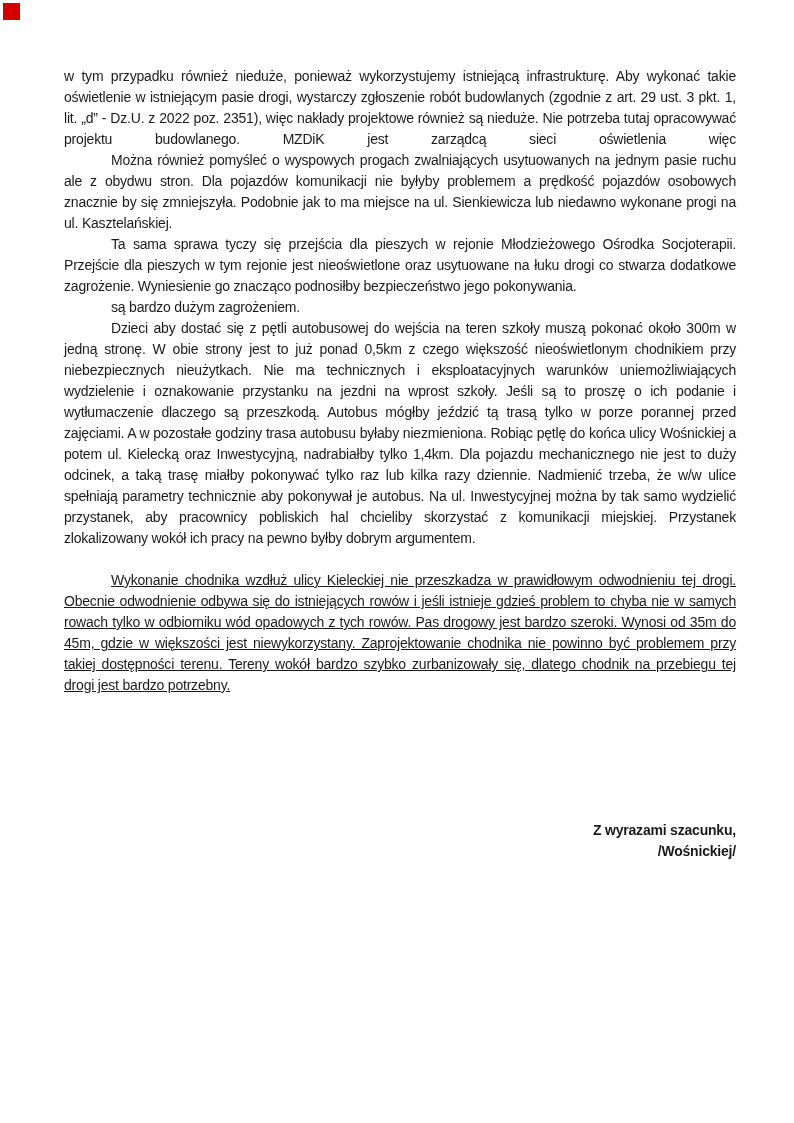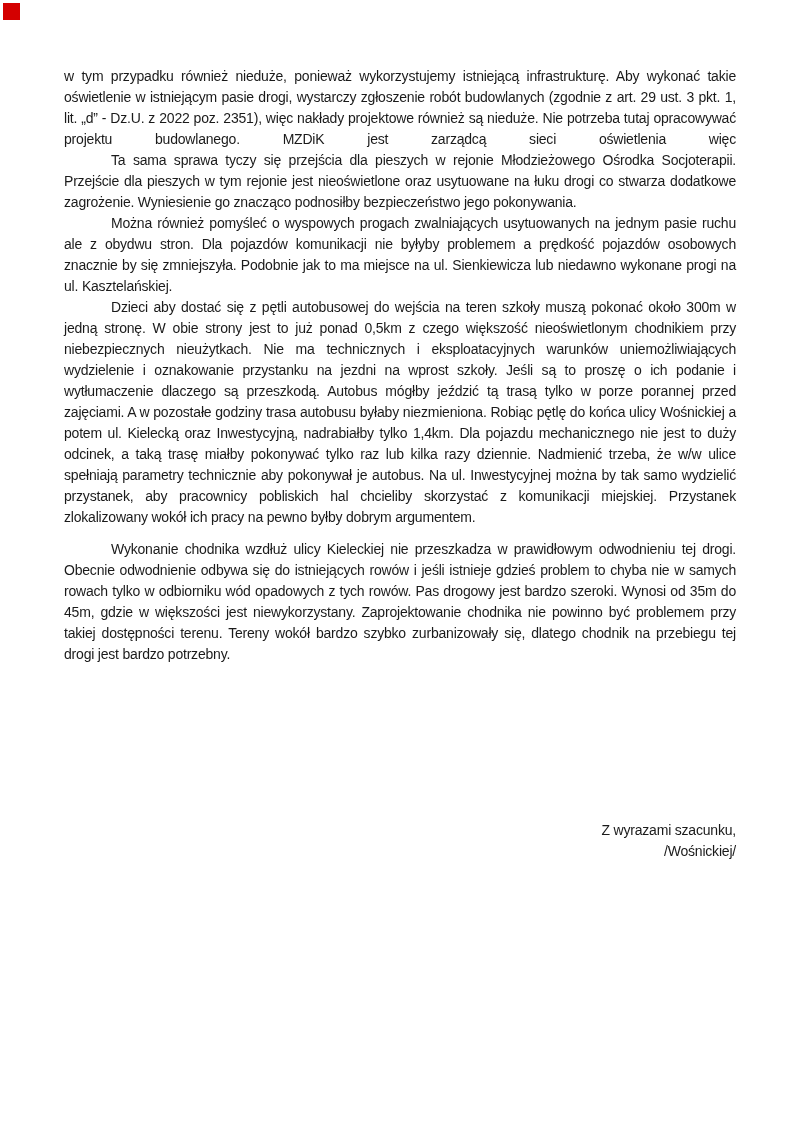--- a/index.html
+++ b/index.html
@@ -30,56 +30,59 @@
     position: absolute;
     left: 64px;
     top: 66px;
     width: 672px;
   }
   .para {
     text-align: justify;
     margin: 0;
   }
   .para.space-before {
-    margin-top: 11px;
+    margin-top: 21px;
+    text-decoration: underline;
   }
   .seg {
     display: block;
     text-indent: 0;
   }
   .para.indent .seg:first-child {
     text-indent: 47px;
   }
   .seg.force {
     text-align-last: justify;
   }
   .closing {
     position: absolute;
     right: 58px;
     top: 820px;
     text-align: right;
     white-space: nowrap;
+    font-weight: bold;
   }
 </style>
 </head>
 <body>
 
 <div class="page">
   <div class="corner-marker" style="background: rgb(212, 0, 0);"></div>
   <div class="letter-body">
       <div class="para">
         <span class="seg force">w tym przypadku również nieduże, ponieważ wykorzystujemy istniejącą infrastrukturę. Aby wykonać takie oświetlenie w istniejącym pasie drogi, wystarczy zgłoszenie robót budowlanych (zgodnie z art. 29 ust. 3 pkt. 1, lit. „d” - Dz.U. z 2022 poz. 2351), więc nakłady projektowe również są nieduże. Nie potrzeba tutaj opracowywać projektu budowlanego. MZDiK jest zarządcą sieci oświetlenia więc</span>
       </div>
       <div class="para indent">
+        <span class="seg">Można również pomyśleć o wyspowych progach zwalniających usytuowanych na jednym pasie ruchu ale z obydwu stron. Dla pojazdów komunikacji nie byłyby problemem a prędkość pojazdów osobowych znacznie by się zmniejszyła. Podobnie jak to ma miejsce na ul. Sienkiewicza lub niedawno wykonane progi na ul. Kasztelańskiej.</span>
+      </div>
+      <div class="para indent">
         <span class="seg">Ta sama sprawa tyczy się przejścia dla pieszych w rejonie Młodzieżowego Ośrodka Socjoterapii. Przejście dla pieszych w tym rejonie jest nieoświetlone oraz usytuowane na łuku drogi co stwarza dodatkowe zagrożenie. Wyniesienie go znacząco podnosiłby bezpieczeństwo jego pokonywania.</span>
       </div>
       <div class="para indent">
-        <span class="seg">Można również pomyśleć o wyspowych progach zwalniających usytuowanych na jednym pasie ruchu ale z obydwu stron. Dla pojazdów komunikacji nie byłyby problemem a prędkość pojazdów osobowych znacznie by się zmniejszyła. Podobnie jak to ma miejsce na ul. Sienkiewicza lub niedawno wykonane progi na ul. Kasztelańskiej.</span>
-      </div>
-      <div class="para indent">
+        <span class="seg">są bardzo dużym zagrożeniem.</span>
       </div>
       <div class="para indent">
         <span class="seg">Dzieci aby dostać się z pętli autobusowej do wejścia na teren szkoły muszą pokonać około 300m w jedną stronę. W obie strony jest to już ponad 0,5km z czego większość nieoświetlonym chodnikiem przy niebezpiecznych nieużytkach. Nie ma technicznych i eksploatacyjnych warunków uniemożliwiających wydzielenie i oznakowanie przystanku na jezdni na wprost szkoły. Jeśli są to proszę o ich podanie i wytłumaczenie dlaczego są przeszkodą. Autobus mógłby jeździć tą trasą tylko w porze porannej przed zajęciami. A w pozostałe godziny trasa autobusu byłaby niezmieniona. Robiąc pętlę do końca ulicy Wośnickiej a potem ul. Kielecką oraz Inwestycyjną, nadrabiałby tylko 1,4km. Dla pojazdu mechanicznego nie jest to duży odcinek, a taką trasę miałby pokonywać tylko raz lub kilka razy dziennie. Nadmienić trzeba, że w/w ulice spełniają parametry technicznie aby pokonywał je autobus. Na ul. Inwestycyjnej można by tak samo wydzielić przystanek, aby pracownicy pobliskich hal chcieliby skorzystać z komunikacji miejskiej. Przystanek zlokalizowany wokół ich pracy na pewno byłby dobrym argumentem.</span>
       </div>
       <div class="para indent space-before">
         <span class="seg">Wykonanie chodnika wzdłuż ulicy Kieleckiej nie przeszkadza w prawidłowym odwodnieniu tej drogi. Obecnie odwodnienie odbywa się do istniejących rowów i jeśli istnieje gdzieś problem to chyba nie w samych rowach tylko w odbiorniku wód opadowych z tych rowów. Pas drogowy jest bardzo szeroki. Wynosi od 35m do 45m, gdzie w większości jest niewykorzystany. Zaprojektowanie chodnika nie powinno być problemem przy takiej dostępności terenu. Tereny wokół bardzo szybko zurbanizowały się, dlatego chodnik na przebiegu tej drogi jest bardzo potrzebny.</span>
       </div>
     </div>
   <div class="closing">
     <div>Z wyrazami szacunku,</div>

